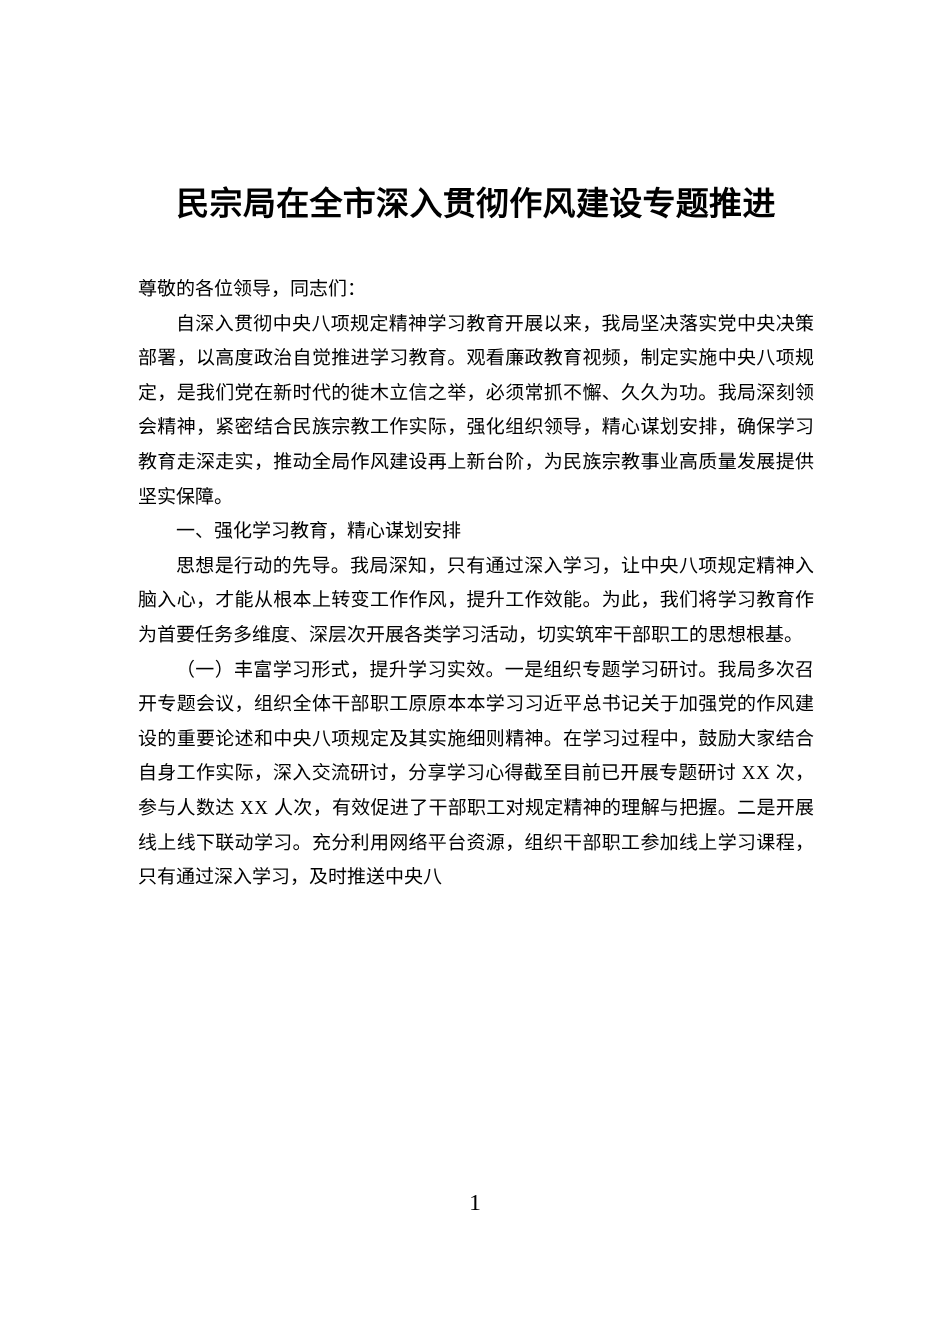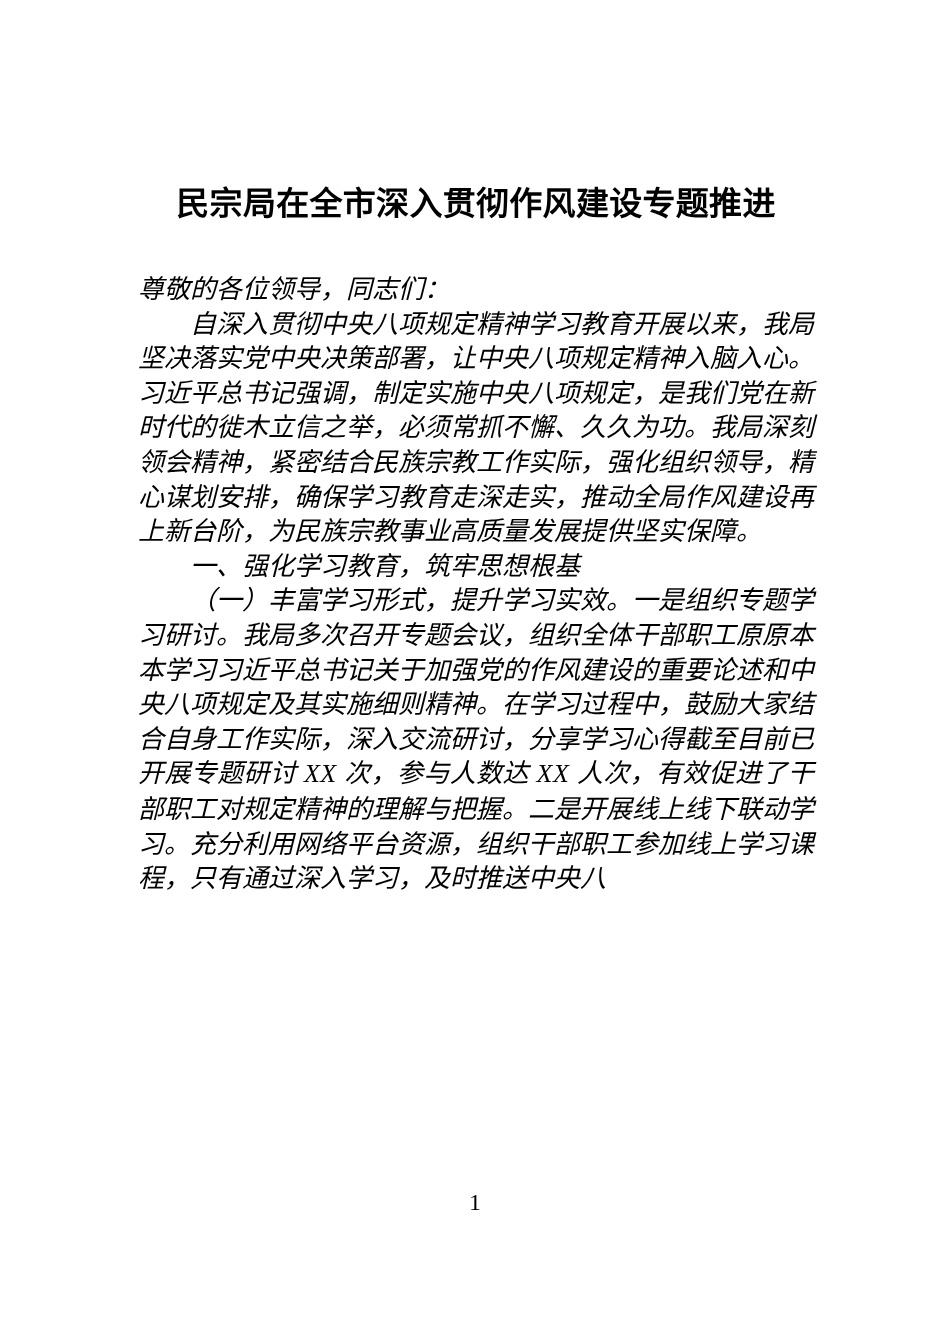--- a/index.html
+++ b/index.html
@@ -44,28 +44,27 @@
   }
 
   
   .body-block {
     margin-top: 42px;
   }
 
   p.para {
     margin: 0;
     font-family: "Liberation Sans", "DejaVu Sans", sans-serif;
-    font-size: 26px;
+    font-size: 19px;
     line-height: 34.6px;
     color: #000000;
     text-align: justify;
     text-justify: inter-ideograph;
     letter-spacing: 0px;
     word-break: break-all;
-    font-style: italic;
   }
 
   p.indent {
     text-indent: 2em;
   }
 
   p.flush {
     text-indent: 0;
   }
 
@@ -96,24 +95,25 @@
   <div class="content">
 
     <h1 class="doc-title">
       <span>民宗局在全市深入贯彻作风建设专题推进</span><br>
     </h1>
 
     <div class="body-block">
 
       <p class="para flush">尊敬的各位领导，同志们：</p>
 
-      <p class="para indent">自深入贯彻中央八项规定精神学习教育开展以来，我局坚决落实党中央决策部署，让中央八项规定精神入脑入心。习近平总书记强调，制定实施中央八项规定，是我们党在新时代的徙木立信之举，必须常抓不懈、久久为功。我局深刻领会精神，紧密结合民族宗教工作实际，强化组织领导，精心谋划安排，确保学习教育走深走实，推动全局作风建设再上新台阶，为民族宗教事业高质量发展提供坚实保障。</p>
+      <p class="para indent">自深入贯彻中央八项规定精神学习教育开展以来，我局坚决落实党中央决策部署，以高度政治自觉推进学习教育。观看廉政教育视频，制定实施中央八项规定，是我们党在新时代的徙木立信之举，必须常抓不懈、久久为功。我局深刻领会精神，紧密结合民族宗教工作实际，强化组织领导，精心谋划安排，确保学习教育走深走实，推动全局作风建设再上新台阶，为民族宗教事业高质量发展提供坚实保障。</p>
 
-      <p class="para indent">一、强化学习教育，筑牢思想根基</p>
+      <p class="para indent">一、强化学习教育，精心谋划安排</p>
 
+      <p class="para indent">思想是行动的先导。我局深知，只有通过深入学习，让中央八项规定精神入脑入心，才能从根本上转变工作作风，提升工作效能。为此，我们将学习教育作为首要任务多维度、深层次开展各类学习活动，切实筑牢干部职工的思想根基。</p>
 
       <p class="para indent"><span>（一）丰富学习形式，提升学习实效。一是组织专题学习研讨。我局多次召开专题会议，组织全体干部职工原原本本学习习近平总书记关于加强党的作风建设的重要论述和中央八项规定及其实施细则精神。在学习过程中，鼓励大家结合自身工作实际，深入交流研讨，分享学习心得截至目前已开展专题研讨 </span><span class="latin">XX</span><span> 次，参与人数达 </span><span class="latin">XX</span><span> 人次，有效促进了干部职工对规定精神的理解与把握。二是开展线上线下联动学习。充分利用网络平台资源，组织干部职工参加线上学习课程，只有通过深入学习，及时推送中央八</span></p>
 
     </div>
 
   </div>
 
   <div class="page-number">1</div>
 
 </div>

